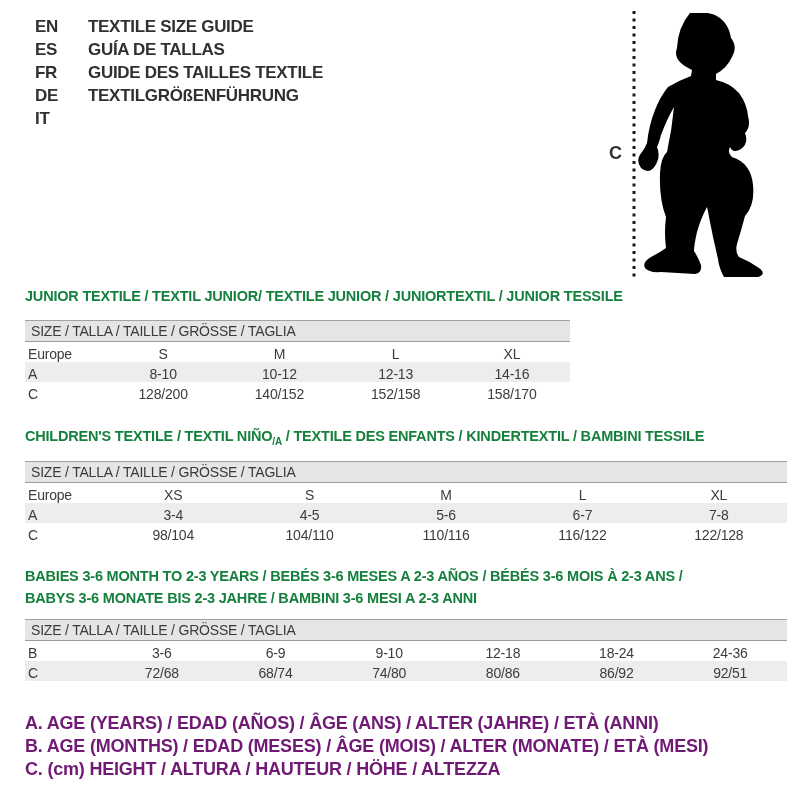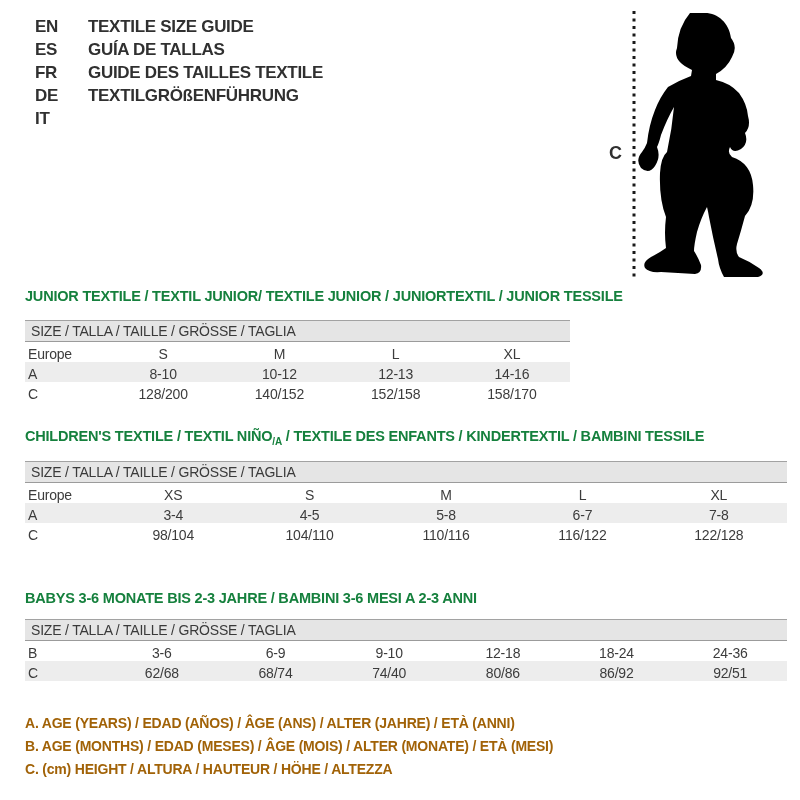--- a/index.html
+++ b/index.html
@@ -30,21 +30,21 @@
     height:20px;line-height:20px;background:#e5e5e5;
     border-top:1px solid #a2a2a2;border-bottom:1px solid #9b9b9b;
     font-size:14px;color:#3a3a3a;padding-left:6px;letter-spacing:-0.2px;
   }
   .trow{display:flex;height:20px;align-items:flex-end;font-size:14px;color:#3c3c3c;letter-spacing:-0.2px;}
   .trow.alt{background:#ededed;}
   .lab{width:80px;padding-left:3px;box-sizing:border-box;text-align:left;}
   .val{flex:1;text-align:center;}
   
   .footnotes{position:absolute;left:25px;top:712px;line-height:23px;}
-  .footnote{font-size:14px;font-weight:bold;letter-spacing:-0.2px;color:#a16207;white-space:nowrap;}
+  .footnote{font-size:18px;font-weight:bold;letter-spacing:-0.2px;color:#701a75;white-space:nowrap;}
 </style>
 </head>
 <body>
 
 <div class="canvas">
 
   <div class="lang-block">
     <div class="lang-row">
       <span class="lang-code">EN</span>
       <span class="lang-label">TEXTILE SIZE GUIDE</span>
@@ -154,54 +154,54 @@
       <span class="val">XS</span>
       <span class="val">S</span>
       <span class="val">M</span>
       <span class="val">L</span>
       <span class="val">XL</span>
     </div>
     <div class="trow alt">
       <span class="lab">A</span>
       <span class="val">3-4</span>
       <span class="val">4-5</span>
-      <span class="val">5-8</span>
+      <span class="val">5-6</span>
       <span class="val">6-7</span>
       <span class="val">7-8</span>
     </div>
     <div class="trow">
       <span class="lab">C</span>
       <span class="val">98/104</span>
       <span class="val">104/110</span>
       <span class="val">110/116</span>
       <span class="val">116/122</span>
       <span class="val">122/128</span>
     </div>
   </div>
 
   <div class="section-title two-line" style="top:565px;">
-    <br>
+    <span>BABIES 3-6 MONTH TO 2-3 YEARS / BEBÉS 3-6 MESES A 2-3 AÑOS / BÉBÉS 3-6 MOIS À 2-3 ANS /</span><br>
     <span>BABYS 3-6 MONATE BIS 2-3 JAHRE / BAMBINI 3-6 MESI A 2-3 ANNI</span>
   </div>
   <div class="size-table t3" style="top:619px;">
     <div class="size-header">SIZE / TALLA / TAILLE / GRÖSSE / TAGLIA</div>
     <div class="trow">
       <span class="lab">B</span>
       <span class="val">3-6</span>
       <span class="val">6-9</span>
       <span class="val">9-10</span>
       <span class="val">12-18</span>
       <span class="val">18-24</span>
       <span class="val">24-36</span>
     </div>
     <div class="trow alt">
       <span class="lab">C</span>
-      <span class="val">62/68</span>
+      <span class="val">72/68</span>
       <span class="val">68/74</span>
-      <span class="val">74/40</span>
+      <span class="val">74/80</span>
       <span class="val">80/86</span>
       <span class="val">86/92</span>
       <span class="val">92/51</span>
     </div>
   </div>
 
   <div class="footnotes">
     <div class="footnote">A. AGE (YEARS) / EDAD (AÑOS) / ÂGE (ANS) / ALTER (JAHRE) / ETÀ (ANNI)</div>
     <div class="footnote">B. AGE (MONTHS) / EDAD (MESES) / ÂGE (MOIS) / ALTER (MONATE) / ETÀ (MESI)</div>
     <div class="footnote">C. (cm) HEIGHT / ALTURA / HAUTEUR / HÖHE / ALTEZZA</div>

